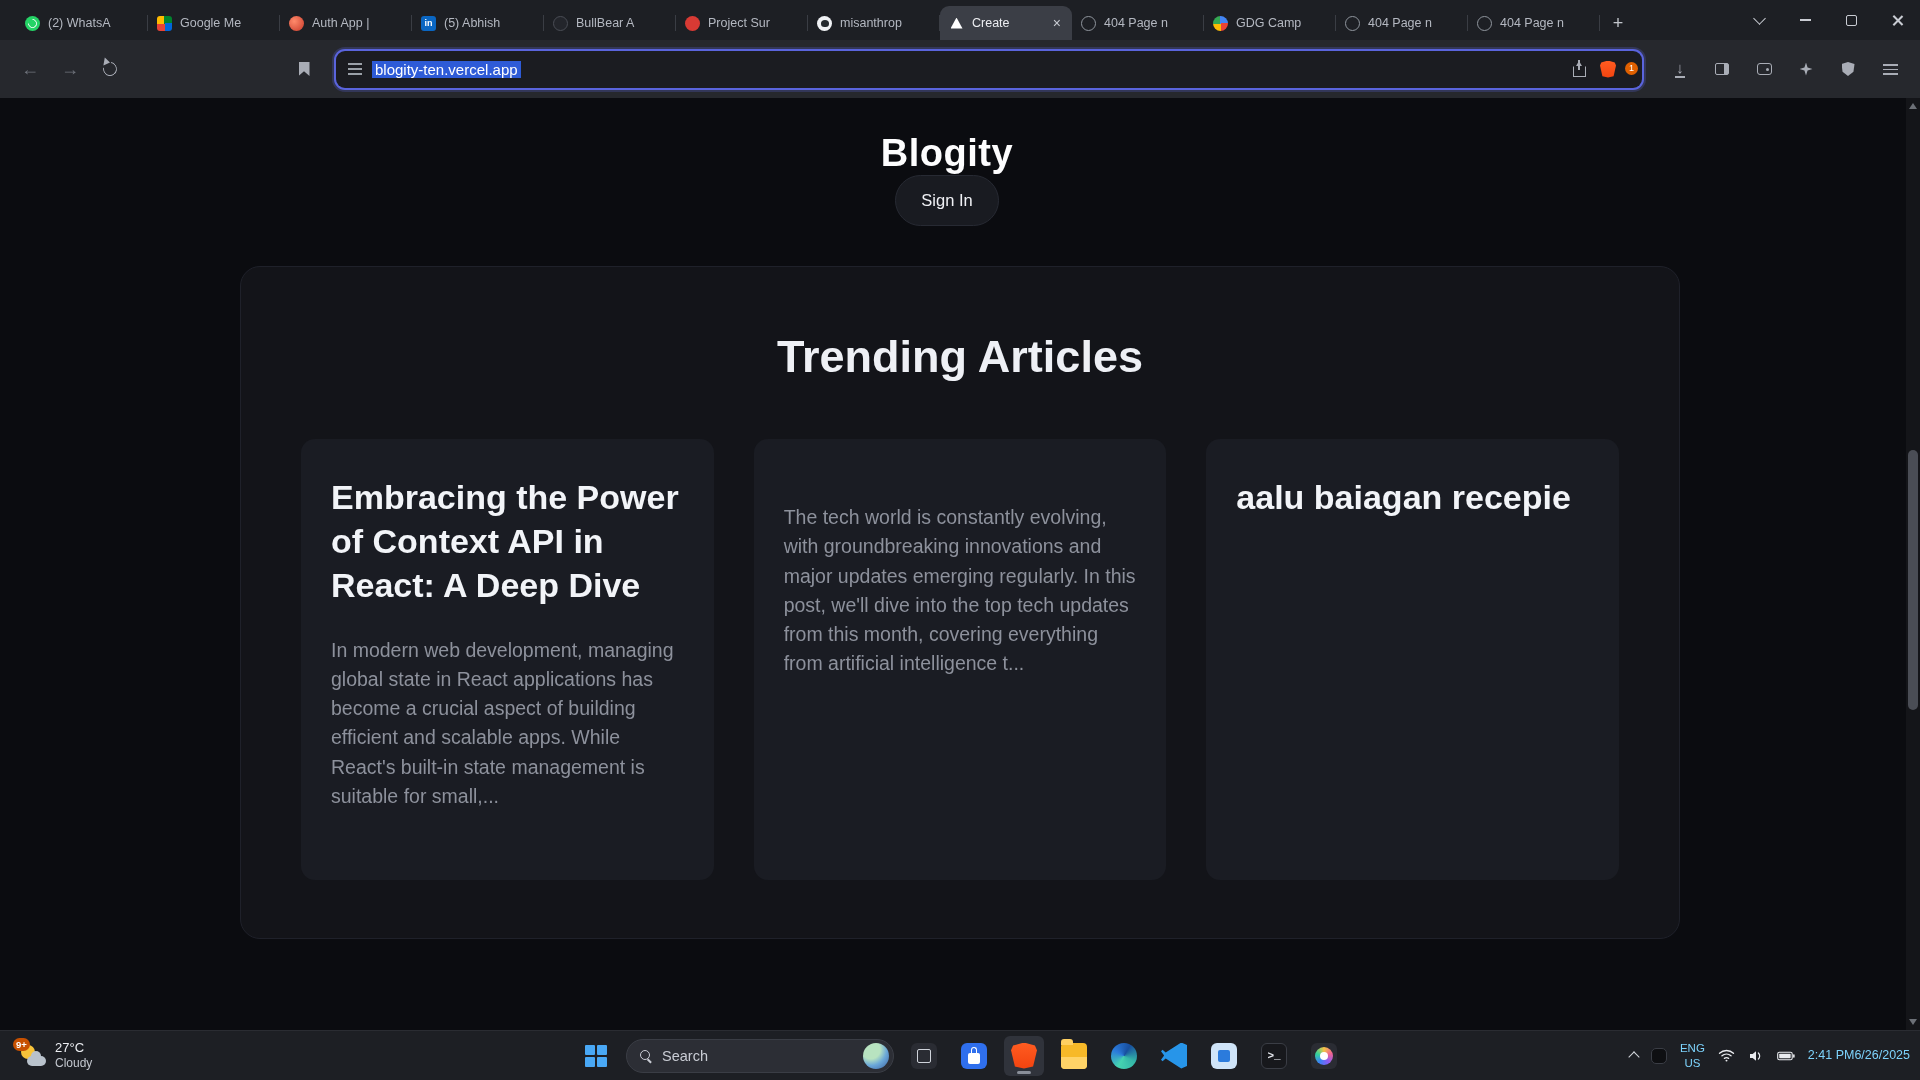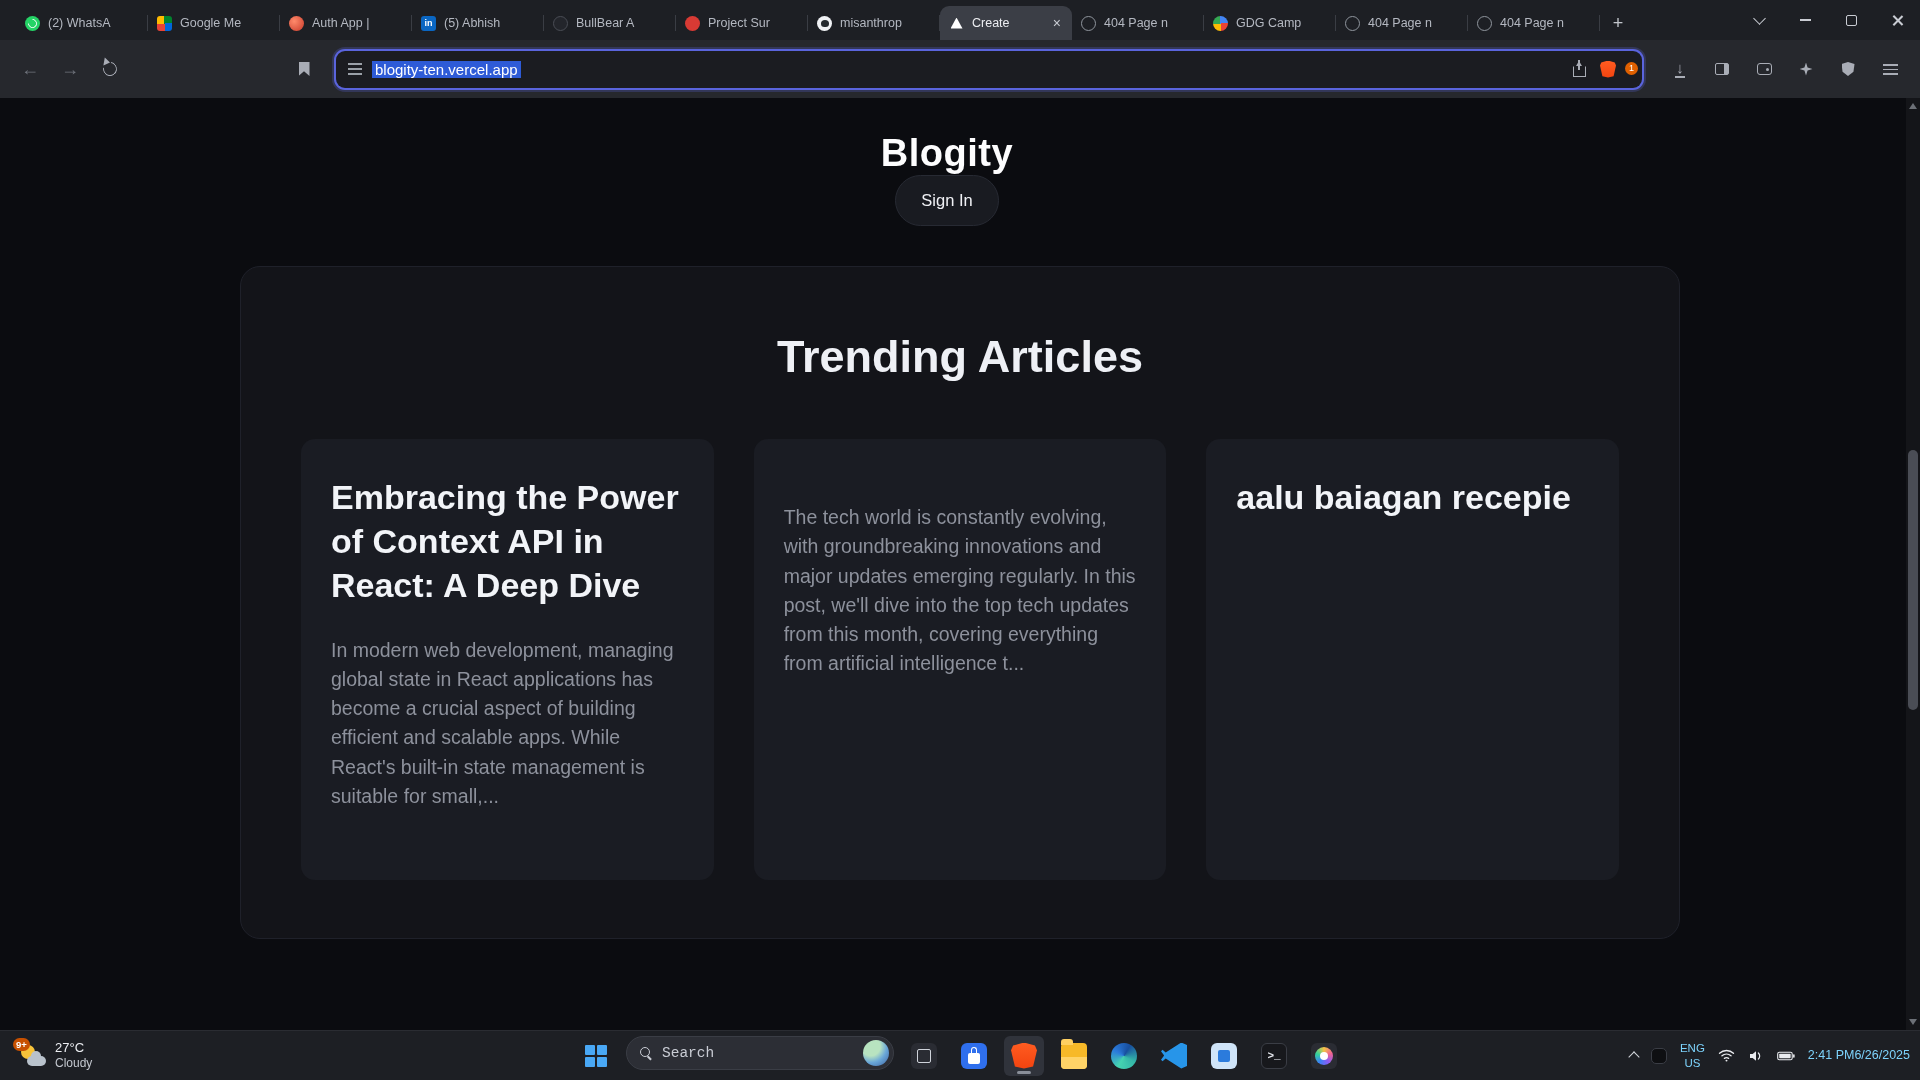--- a/index.html
+++ b/index.html
@@ -91,21 +91,21 @@
   .taskbar{position:absolute;left:0;right:0;bottom:0;height:50px;background:#1d1f24;border-top:1px solid #2a2c32;display:flex;align-items:center;}
   .weather{position:absolute;left:12px;top:0;bottom:0;display:flex;align-items:center;gap:9px;padding:0 8px;}
   .weather-icon{position:relative;width:26px;height:24px;}
   .weather-sun{position:absolute;left:1px;top:1px;width:14px;height:14px;border-radius:50%;background:#f8c33a;}
   .weather-cloud{position:absolute;right:0;bottom:2px;width:19px;height:10px;border-radius:6px;background:#b9c2cc;}
   .weather-cloud::before{content:"";position:absolute;left:4px;top:-5px;width:10px;height:10px;border-radius:50%;background:#b9c2cc;}
   .weather-badge{position:absolute;left:-7px;top:-6px;background:#c75000;color:#fff;font-size:9.5px;font-weight:bold;padding:2px 3px;border-radius:7px;line-height:1;}
   .weather-text{display:flex;flex-direction:column;line-height:1.25;}
   .weather-temp{font-size:13px;color:#eceef2;}
   .weather-cond{font-size:12px;color:#c3c7cf;}
-  .tb-center{margin:0 auto;display:flex;align-items:flex-start;gap:10px;font-family:Liberation Mono, monospace;}
+  .tb-center{margin:0 auto;display:flex;align-items:center;gap:10px;}
   .tb-icon{width:40px;height:40px;border-radius:6px;display:flex;align-items:center;justify-content:center;position:relative;}
   .tb-icon.i-running{background:#30333b;}
   .tb-icon.i-running::after{content:"";position:absolute;bottom:2px;left:50%;transform:translateX(-50%);width:14px;height:3px;border-radius:2px;background:#8a8f99;}
   .win-logo{width:22px;height:22px;display:grid;grid-template-columns:10px 10px;grid-template-rows:10px 10px;gap:2px;}
   .win-logo span{background:#49a8f5;border-radius:1px;}
   .search-pill{width:268px;height:34px;border-radius:17px;background:#2c2e35;border:1px solid #3a3d45;display:flex;align-items:center;padding:0 4px 0 13px;gap:10px;color:#c9ccd4;font-size:14.5px;}
   .g-magnifier{position:relative;width:12px;height:12px;flex:0 0 auto;}
   .g-magnifier::before{content:"";position:absolute;left:0;top:0;width:8px;height:8px;border:1.6px solid #c9ccd4;border-radius:50%;}
   .g-magnifier::after{content:"";position:absolute;right:0;bottom:0;width:5px;height:1.6px;background:#c9ccd4;transform:rotate(45deg);}
   .search-img{margin-left:auto;width:26px;height:26px;border-radius:50%;background:radial-gradient(circle at 30% 25%,#b8e3c0 0 35%,#6aa7d8 60%,#3a5f9e);}

